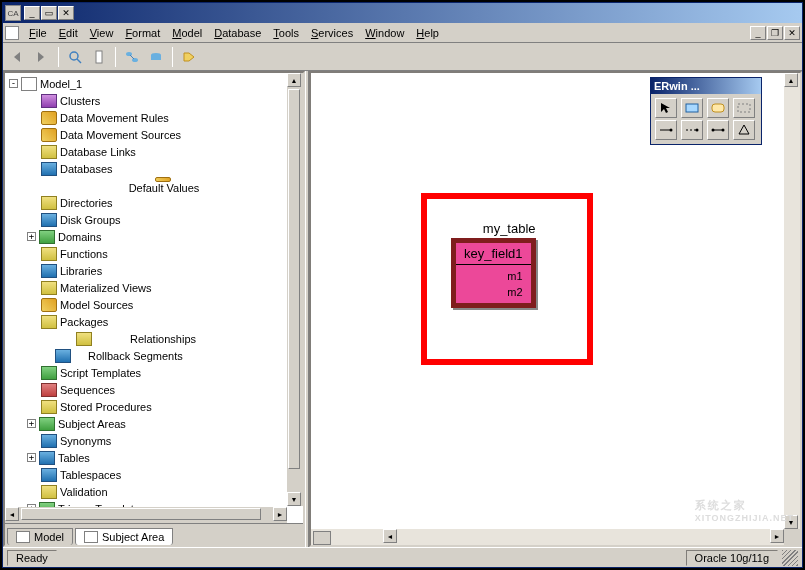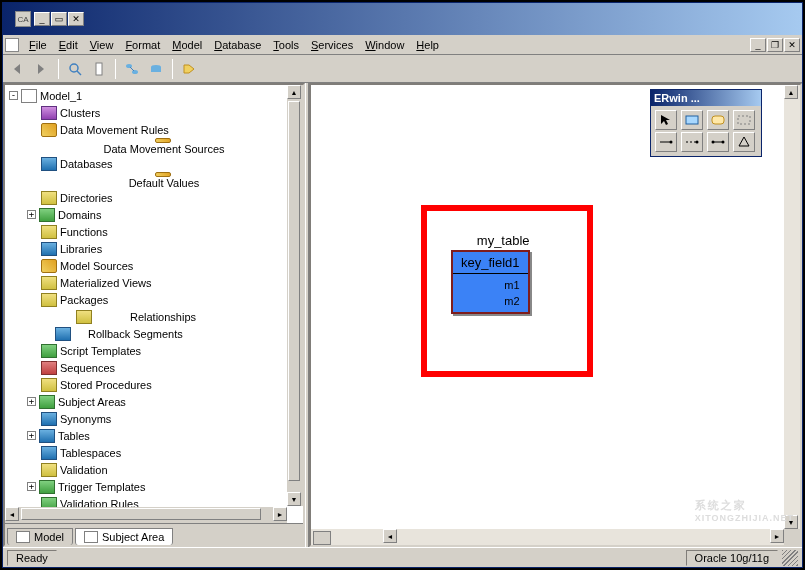--- a/index.html
+++ b/index.html
@@ -1,19 +1,19 @@
 <!DOCTYPE html>
 <html><head>
 <meta charset="utf-8">
 <style>
 * { box-sizing: border-box; margin: 0; padding: 0; font-family: Tahoma, "MS Sans Serif", sans-serif; font-size: 11px; }
 body { background: #000; width: 805px; height: 570px; overflow: hidden; position: relative; }
 .window { position: absolute; left: 2px; top: 2px; width: 801px; height: 566px; background: #d4d0c8; border: 1px solid #0a246a; display: flex; flex-direction: column; }
 
-.titlebar { height: 32px; background: linear-gradient(to right, #0a246a, #a6caf0); display: flex; align-items: center; padding: 0 12px; }
+.titlebar { height: 20px; background: linear-gradient(to right, #0a246a, #a6caf0); display: flex; align-items: center; padding: 0 2px; }
 .titlebar-icon { width: 16px; height: 16px; margin-right: 3px; background: #d4d0c8; border: 1px solid #888; font-size: 8px; display: flex; align-items: center; justify-content: center; color: #444; }
 .titlebar-text { color: #fff; font-weight: bold; flex: 1; }
 .winbtns { display: flex; gap: 1px; }
 .winbtn { width: 16px; height: 14px; background: #d4d0c8; border: 1px solid #fff; border-right-color: #808080; border-bottom-color: #808080; display: flex; align-items: center; justify-content: center; font-family: Marlett, Arial; font-size: 9px; cursor: pointer; }
 
 .menubar { height: 20px; display: flex; align-items: center; padding: 0 2px; border-bottom: 1px solid #808080; }
 .menubar-icon { width: 14px; height: 14px; border: 1px solid #888; margin-right: 4px; background: #fff; }
 .menuitem { padding: 2px 6px; cursor: pointer; }
 .menuitem .ul { text-decoration: underline; }
 .mdibtns { margin-left: auto; display: flex; gap: 1px; }
@@ -47,21 +47,21 @@
 .stab.active { background: #fff; }
 .stab-icon { width: 14px; height: 12px; background: #fff; border: 1px solid #808080; }
 
 .splitter { width: 4px; background: #d4d0c8; cursor: ew-resize; border-left:1px solid #fff; border-right:1px solid #808080; }
 
 .canvas-wrap { flex: 1; position: relative; border: 2px inset #d4d0c8; background: #fff; }
 .canvas { position: absolute; inset: 0 16px 16px 0; background: #fff; }
 .highlight-box { position: absolute; left: 110px; top: 120px; width: 172px; height: 172px; border: 6px solid red; }
 .entity { position: absolute; left: 140px; top: 148px; text-align: right; }
 .entity-title { font-size: 13px; margin-bottom: 2px; padding-left: 4px; }
-.entity-box { border: 2px solid #7f1d1d; background: #3b82f6; box-shadow: 2px 2px 0 #888; }
+.entity-box { border: 5px solid #7f1d1d; background: #ec4899; box-shadow: 2px 2px 0 #888; }
 .entity-key { padding: 3px 8px; font-size: 13px; border-bottom: 1px solid #000; }
 .entity-attrs { padding: 3px 8px; font-size: 13px; }
 .entity-attrs div { line-height: 16px; }
 
 .canvas-sb-v { position: absolute; right: 0; top: 0; bottom: 16px; width: 16px; background: #e8e4dc; }
 .canvas-sb-h { position: absolute; bottom: 0; left: 0; right: 16px; height: 16px; background: #e8e4dc; }
 .canvas-corner { position: absolute; right: 0; bottom: 0; width: 16px; height: 16px; background: #d4d0c8; }
 .htab { position: absolute; bottom: 0; left: 2px; height: 14px; padding: 0 8px; background: #d4d0c8; border: 1px solid #808080; font-size: 10px; display:flex;align-items:center; }
 
 .palette { position: absolute; right: 22px; top: 4px; width: 112px; background: #d4d0c8; border: 1px solid #0a246a; }
@@ -172,64 +172,74 @@
             <div class="tree-row" style="padding-left: 18px;">
               <span class="noexp"></span>
               <span class="ticon ic-p"></span>
               <span>Clusters</span>
             </div>
             <div class="tree-row" style="padding-left: 18px;">
               <span class="noexp"></span>
               <span class="ticon ic-g"></span>
               <span>Data Movement Rules</span>
             </div>
-            <div class="tree-row" style="padding-left: 18px; flex-direction: column;">
+            <div class="tree-row" style="padding-left: 18px;">
               <span class="noexp"></span>
               <span class="ticon ic-g"></span>
               <span>Data Movement Sources</span>
             </div>
             <div class="tree-row" style="padding-left: 18px;">
               <span class="noexp"></span>
+              <span class="ticon ic-y"></span>
+              <span>Database Links</span>
+            </div>
+            <div class="tree-row" style="padding-left: 18px;">
+              <span class="noexp"></span>
               <span class="ticon ic-b"></span>
               <span>Databases</span>
             </div>
             <div class="tree-row" style="padding-left: 18px; flex-direction: column;">
               <span class="noexp"></span>
               <span class="ticon ic-g"></span>
               <span>Default Values</span>
             </div>
             <div class="tree-row" style="padding-left: 18px; text-align: center;">
               <span class="noexp"></span>
               <span class="ticon ic-y"></span>
               <span>Directories</span>
+            </div>
+            <div class="tree-row" style="padding-left: 18px;">
+              <span class="noexp"></span>
+              <span class="ticon ic-b"></span>
+              <span>Disk Groups</span>
             </div>
             <div class="tree-row" style="padding-left: 18px;">
               <span class="exp">+</span>
               <span class="ticon ic-gr"></span>
               <span>Domains</span>
             </div>
             <div class="tree-row" style="padding-left: 18px;">
               <span class="noexp"></span>
               <span class="ticon ic-y"></span>
               <span>Functions</span>
             </div>
             <div class="tree-row" style="padding-left: 18px;">
               <span class="noexp"></span>
               <span class="ticon ic-b"></span>
               <span>Libraries</span>
             </div>
             <div class="tree-row" style="padding-left: 18px;">
               <span class="noexp"></span>
+              <span class="ticon ic-y"></span>
+              <span>Materialized Views</span>
+            </div>
+            <div class="tree-row" style="padding-left: 18px;">
+              <span class="noexp"></span>
               <span class="ticon ic-g"></span>
               <span>Model Sources</span>
-            </div>
-            <div class="tree-row" style="padding-left: 18px;">
-              <span class="noexp"></span>
-              <span class="ticon ic-y"></span>
-              <span>Materialized Views</span>
             </div>
             <div class="tree-row" style="padding-left: 18px;">
               <span class="noexp"></span>
               <span class="ticon ic-y"></span>
               <span>Packages</span>
             </div>
             <div class="tree-row" style="padding-left: 18px; gap: 35px;">
               <span class="noexp"></span>
               <span class="ticon ic-y"></span>
               <span>Relationships</span>

